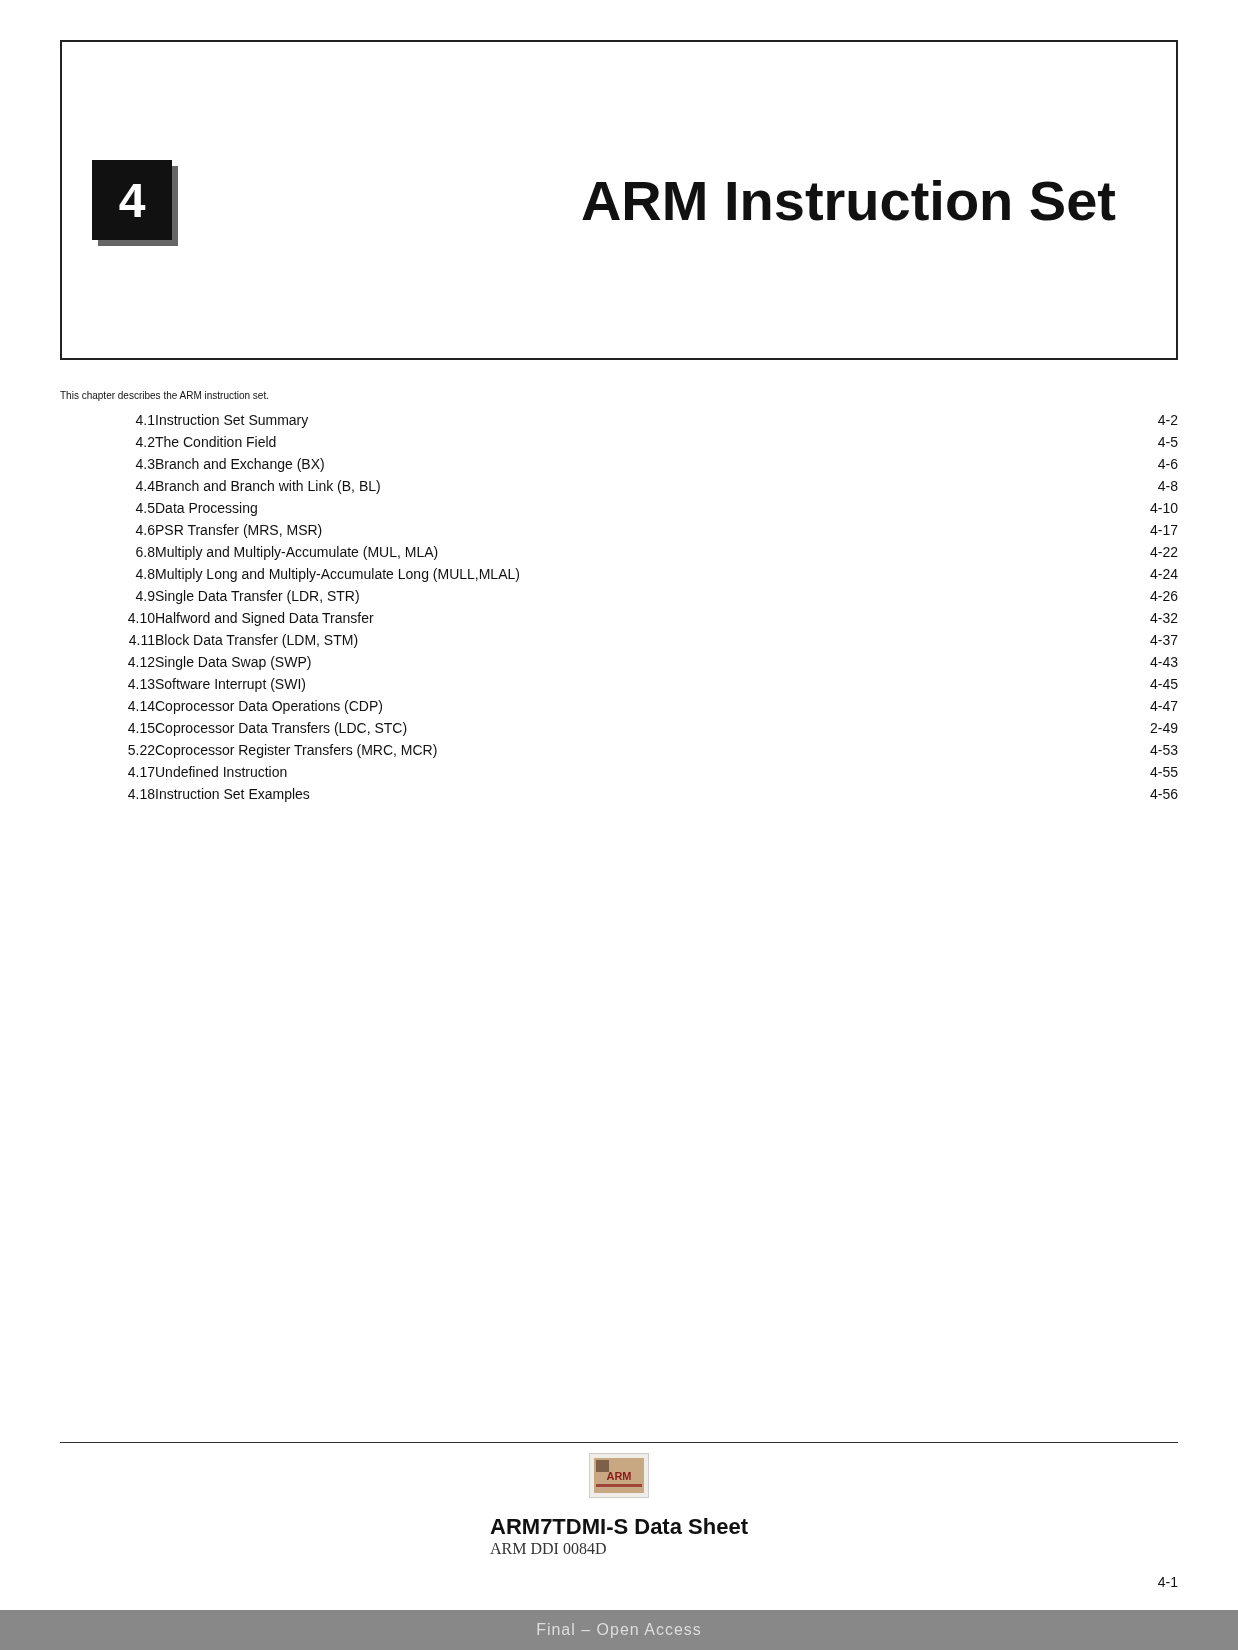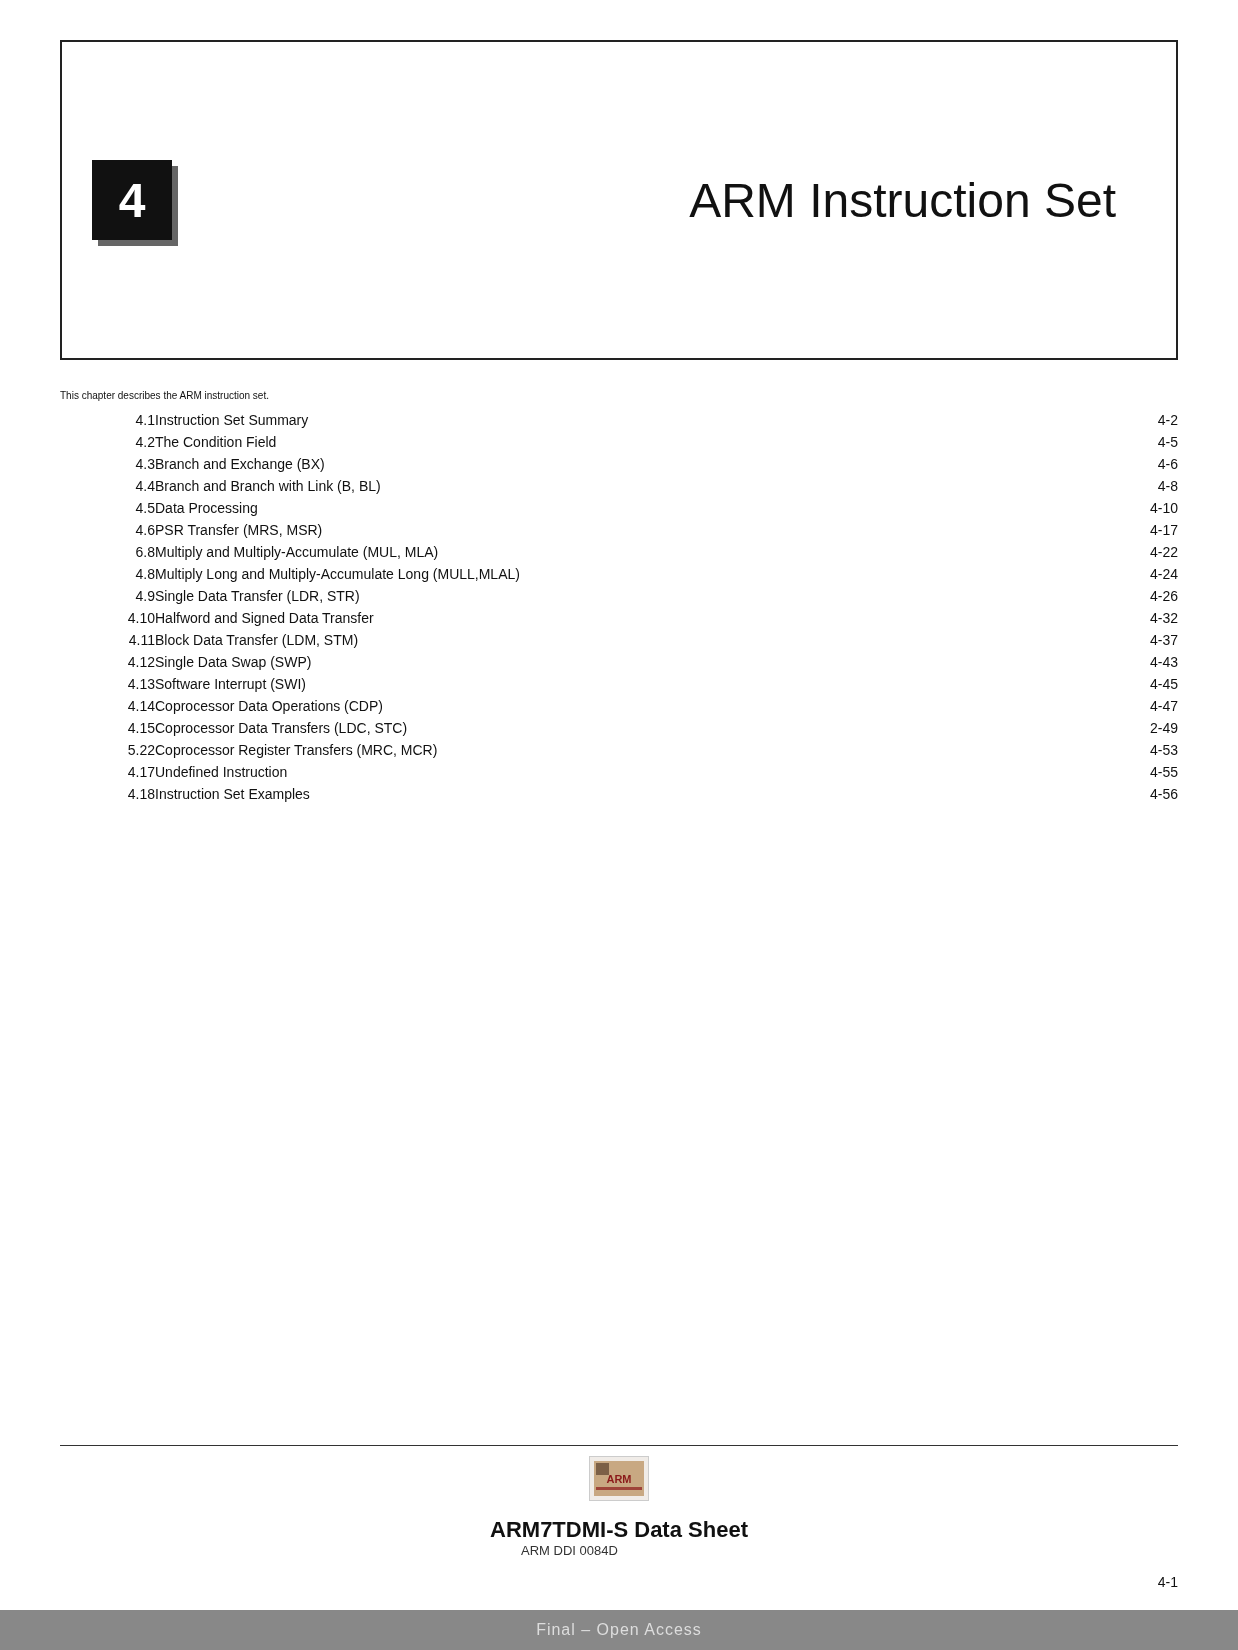--- a/index.html
+++ b/index.html
@@ -34,22 +34,22 @@
       font-size: 48px;
       font-weight: bold;
       font-family: Arial, Helvetica, sans-serif;
     }
 
     .chapter-title-text {
       position: absolute;
       right: 60px;
       top: 50%;
       transform: translateY(-50%);
-      font-size: 48px;
-      font-weight: normal;
+      font-size: 56px;
+      font-weight: bold;
       color: #111;
       font-family: Arial, Helvetica, sans-serif;
     }
 
     
     .toc-section {
       margin: 30px 60px 0 60px;
       flex: 1;
     }
 
@@ -92,24 +92,23 @@
     }
 
     .footer-title {
       font-size: 22px;
       font-weight: bold;
       color: #111;
       font-family: Arial, Helvetica, sans-serif;
     }
 
     .footer-subtitle {
-      font-size: 13px;
+      font-size: 16px;
       color: #333;
-      font-family: Liberation Sans, sans-serif;
-      margin-left: 31px;
+      font-family: Liberation Serif, serif;
     }
 
     .footer-page-num {
       margin-left: auto;
       font-size: 14px;
       color: #111;
       font-family: Arial, Helvetica, sans-serif;
     }
 
     

